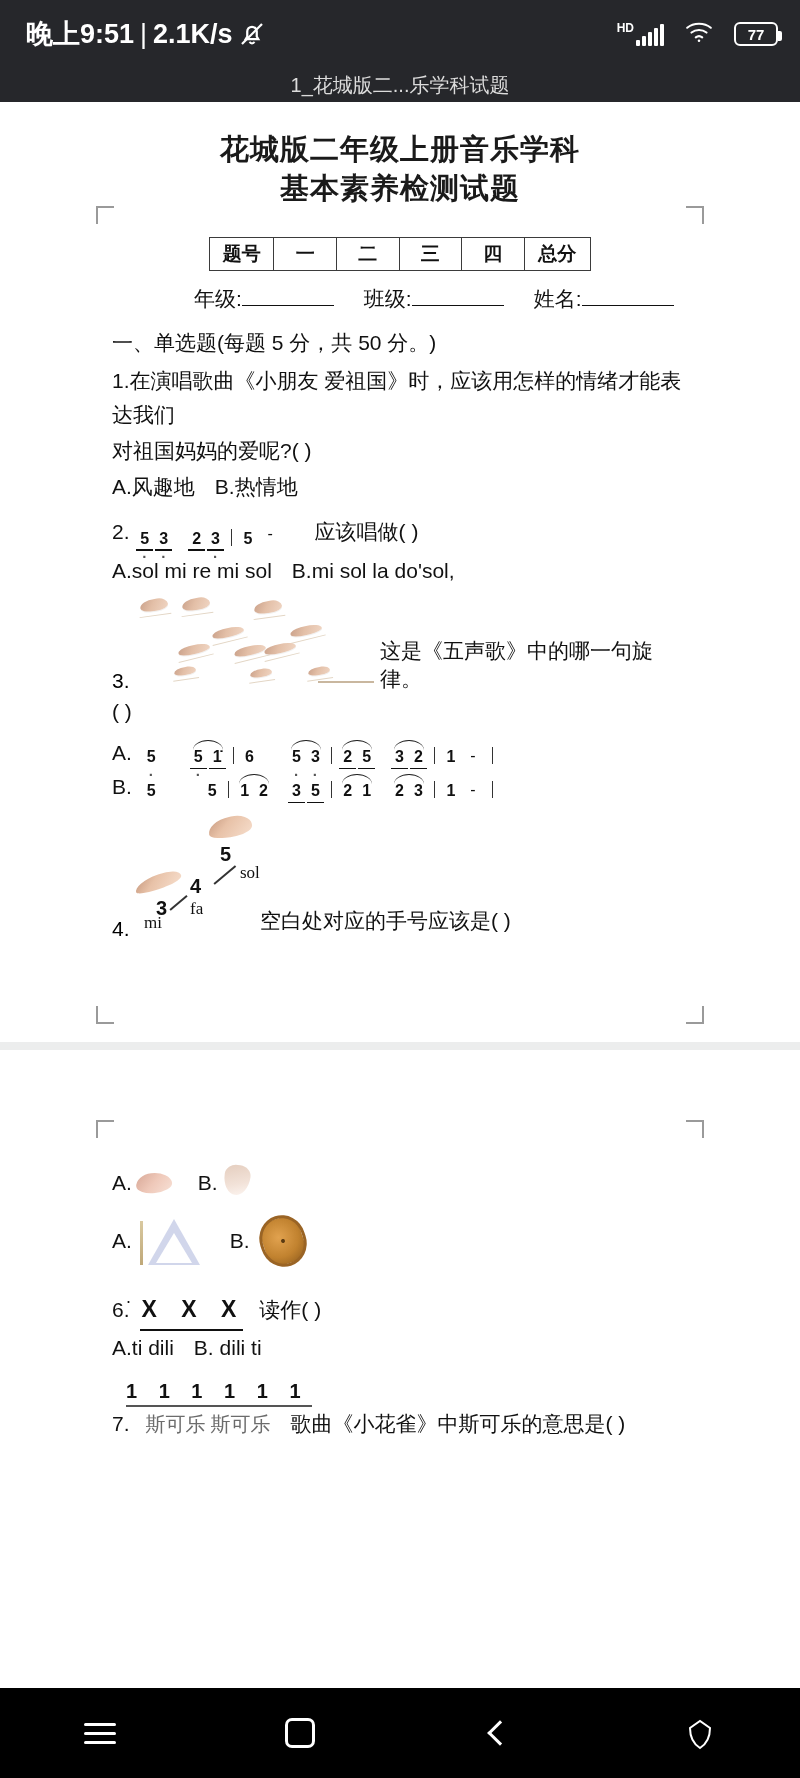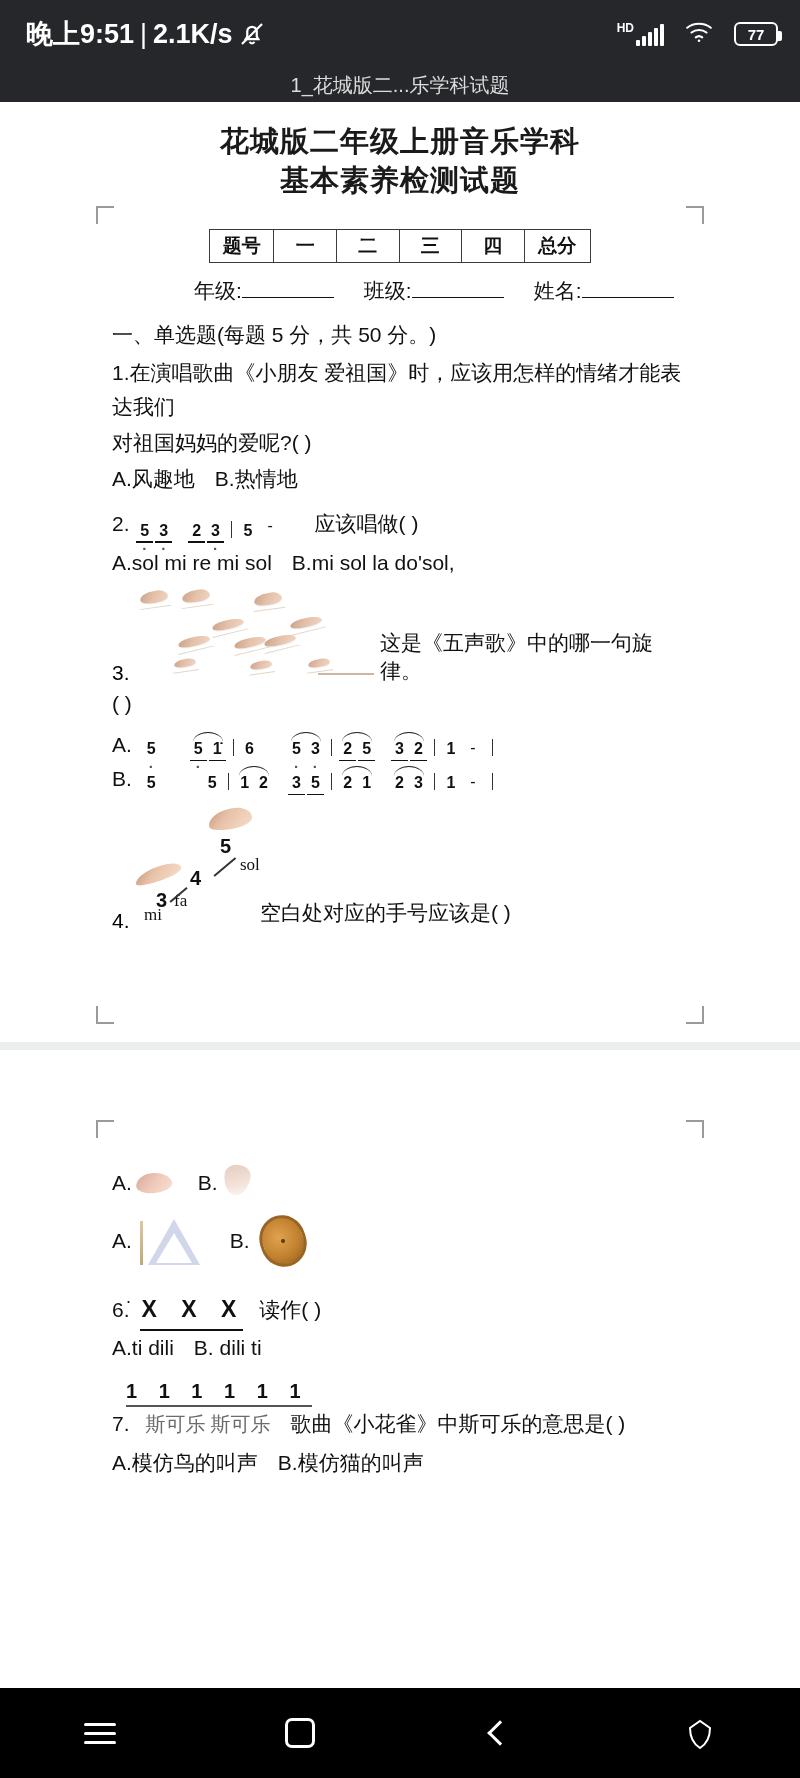--- a/index.html
+++ b/index.html
@@ -313,21 +313,21 @@
 </div>
 
 <div class="doc-area">
 
   <div class="page page-1">
     <div class="mark tl" style="left:96px; top:104px;"></div>
     <div class="mark tr" style="right:96px; top:104px;"></div>
     <div class="mark bl" style="left:96px; bottom:18px;"></div>
     <div class="mark br" style="right:96px; bottom:18px;"></div>
 
-    <div class="content" style="padding-top:20px;">
+    <div class="content" style="padding-top:28px;">
       <h1 class="doc-title">
         <span>花城版二年级上册音乐学科</span>
         <span class="line2">基本素养检测试题</span>
       </h1>
 
       <table class="score-table">
         <tbody>
             <tr>
           <td class="label">题号</td>
           <td class="num">一</td>
@@ -460,21 +460,21 @@
         </span>
       </div>
 
       <div class="handsign-fig">
         <div class="hs-hand h5" style="left:96px; top:8px;"></div>
         <div class="hs-num" style="left:108px; top:34px;">5</div>
         <div class="hs-syl" style="left:128px; top:54px;">sol</div>
         <div class="hs-line" style="left:102px; top:74px; width:28px; transform:rotate(-40deg);"></div>
 
         <div class="hs-num" style="left:78px; top:66px;">4</div>
-        <div class="hs-syl" style="left:62px; top:90px;">fa</div>
+        <div class="hs-syl" style="left:78px; top:90px;">fa</div>
 
         <div class="hs-hand h3" style="left:22px; top:66px;"></div>
         <div class="hs-num" style="left:44px; top:88px;">3</div>
         <div class="hs-line" style="left:58px; top:100px; width:22px; transform:rotate(-40deg);"></div>
         <div class="hs-syl" style="left:32px; top:104px;">mi</div>
 
         <div style="position:absolute; left:0; bottom:-4px; font-size:21px;">4.</div>
         <div class="q4-text">空白处对应的手号应该是(    )</div>
       </div>
     </div>
@@ -520,23 +520,20 @@
 
       <div style="margin-top:20px; padding-left:14px;">
         <div class="rhythm2">1 1 1    1 1 1</div>
         <div style="width:186px; height:1.6px; background:#555; margin-top:2px;"></div>
       </div>
       <div class="q" style="margin-top:0px; display:flex; align-items:flex-end;">
         <span>7.</span>
         <span class="lyric-row" style="margin-left:16px;">斯可乐  斯可乐</span>
         <span style="margin-left:20px;">歌曲《小花雀》中斯可乐的意思是(     )</span>
       </div>
-      <div class="opts" style="margin-top:8px;">
-        <span>A.模仿鸟的叫声</span><span class="sp"></span><span>B.模仿猫的叫声</span>
-      </div>
     </div>
   </div>
 </div>
 
 <div class="navbar">
   <div class="nav-btn">
     <div class="nav-lines">
         <i></i>
         <i></i>
         <i></i>

